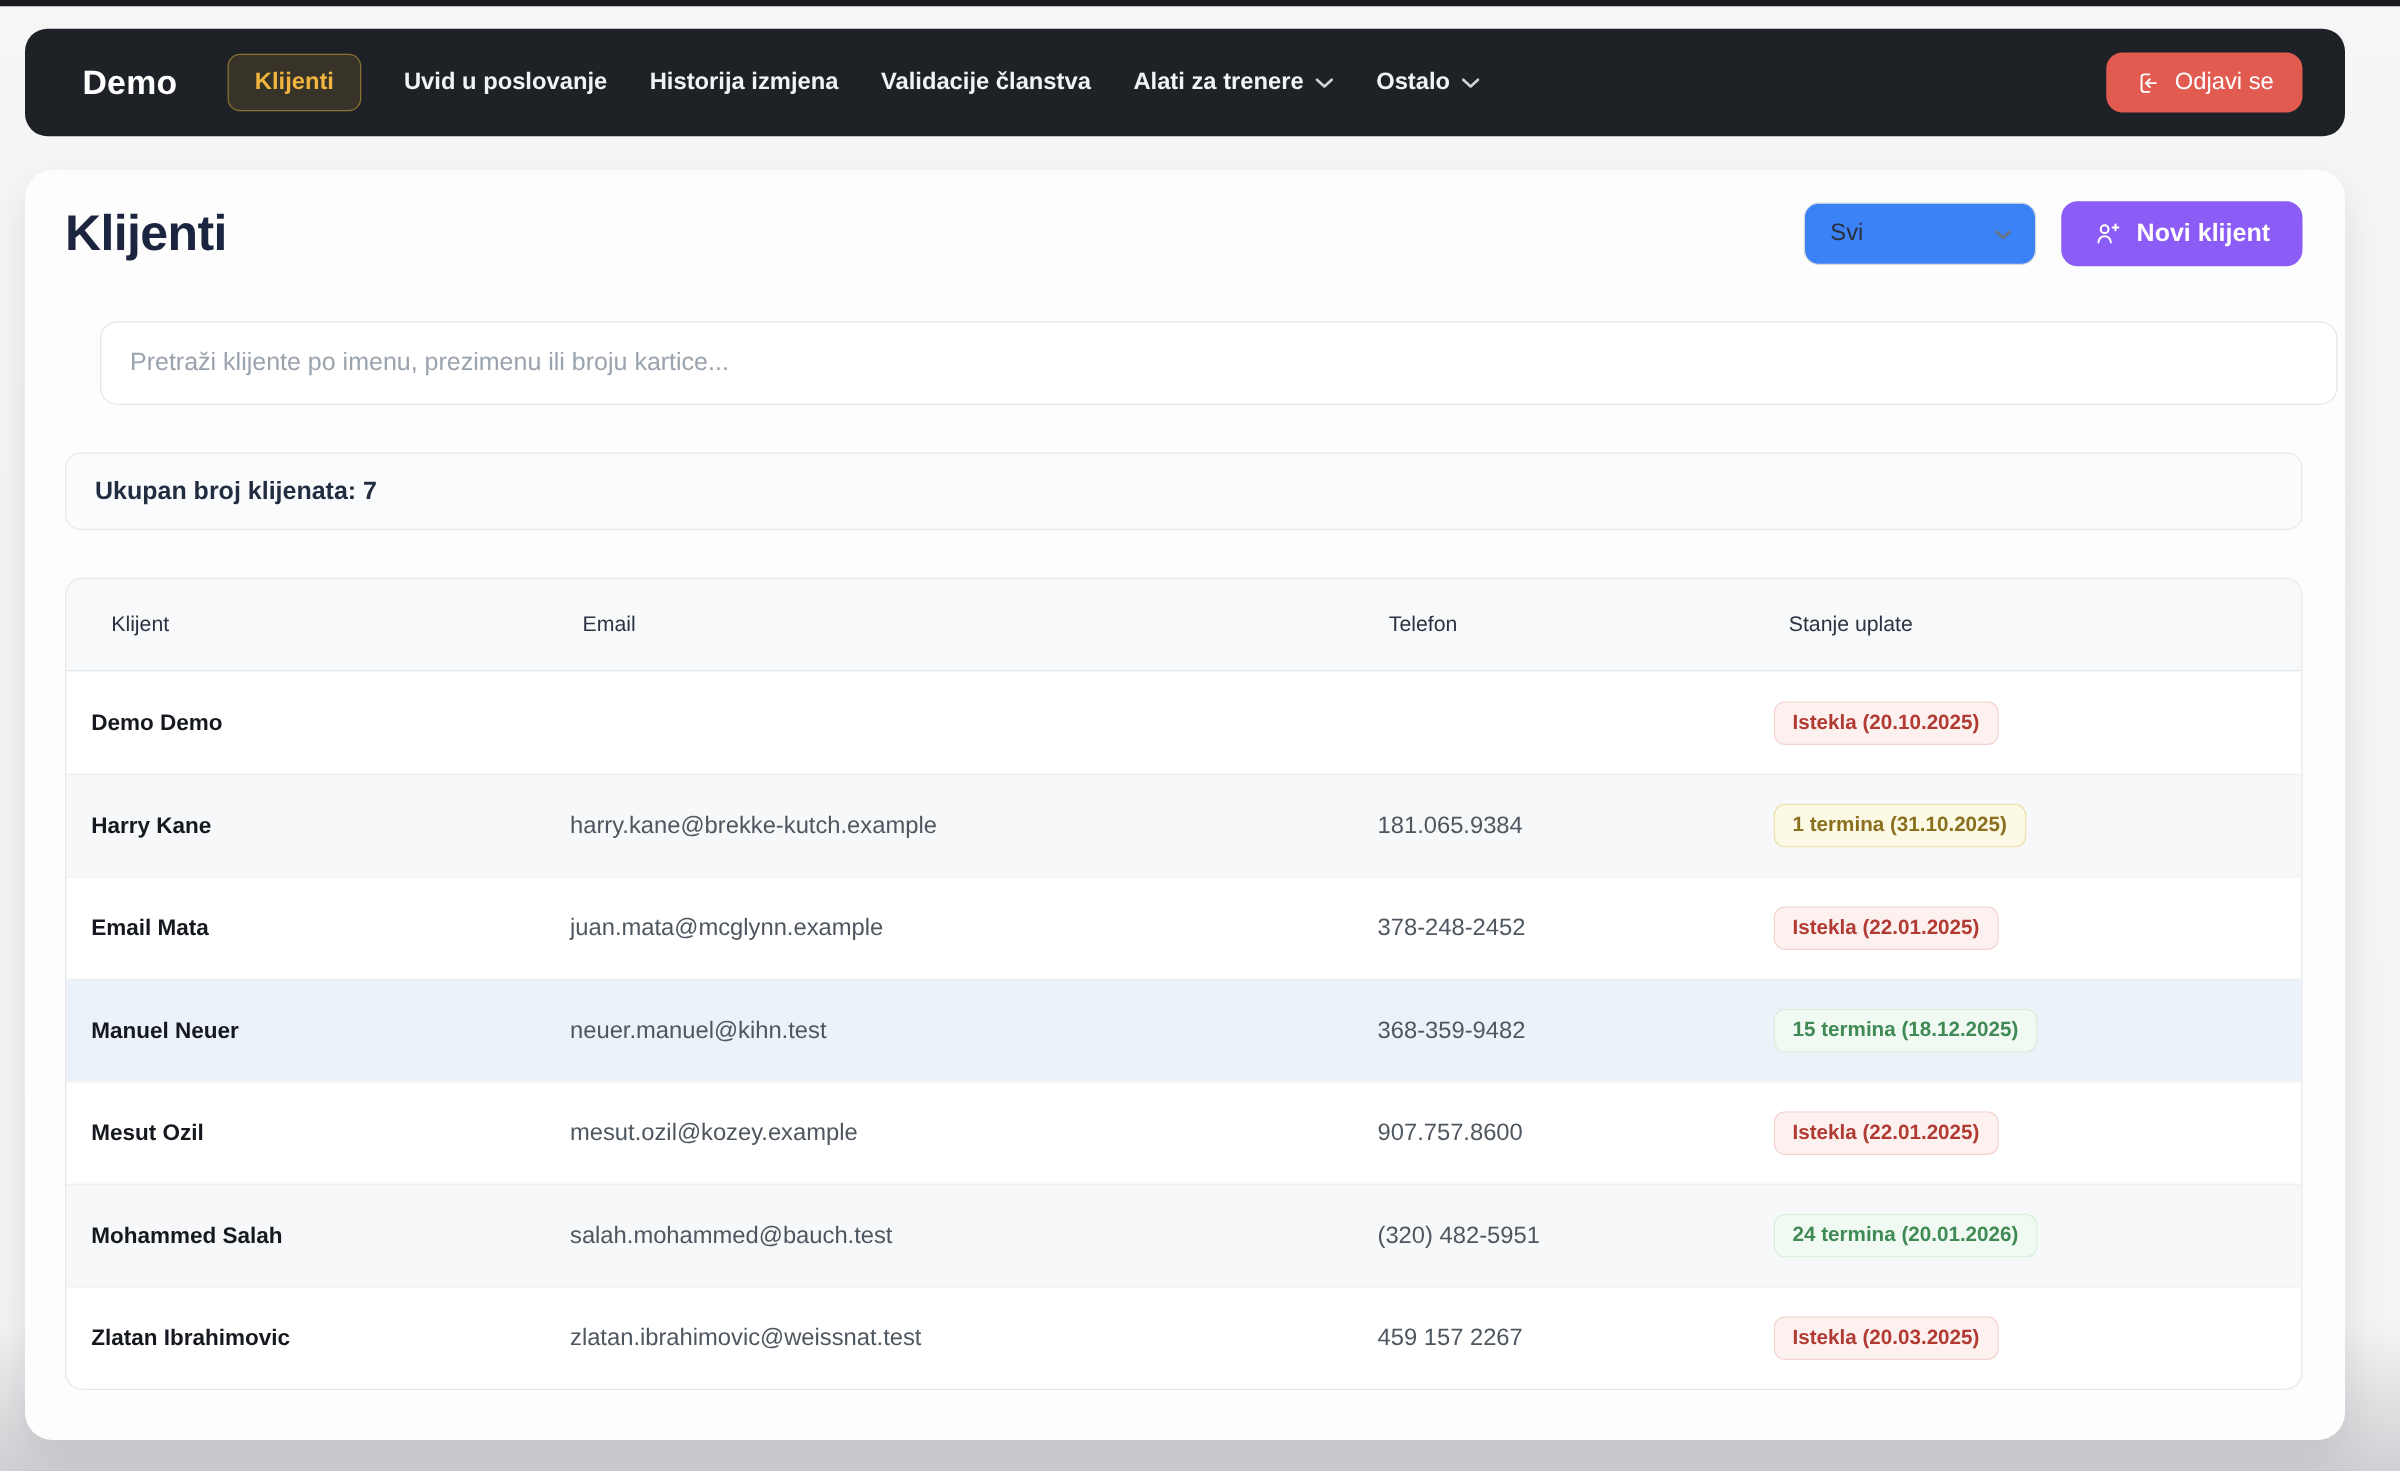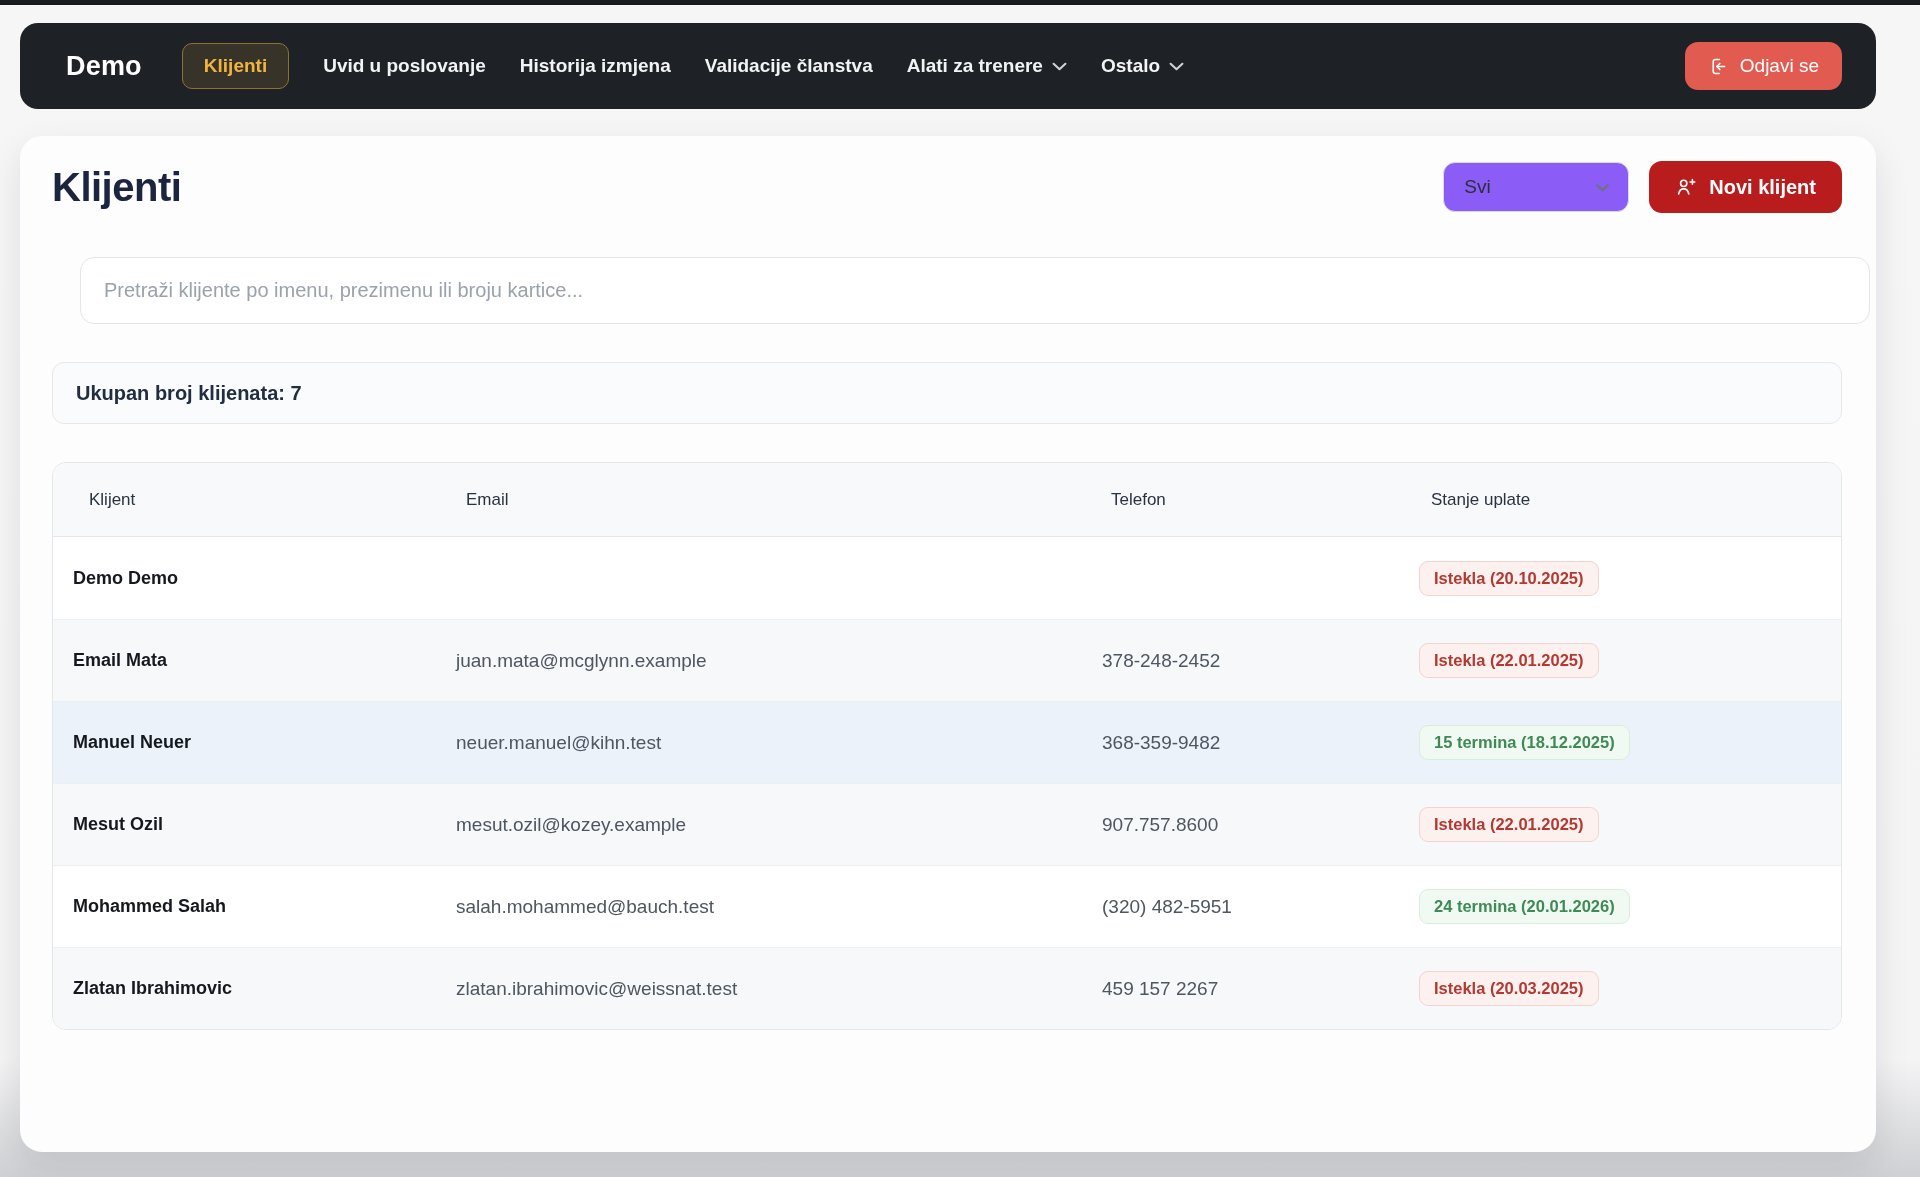--- a/index.html
+++ b/index.html
@@ -38,27 +38,27 @@
   .card {
     margin:27px 44px 0 20px; background:#fdfdfd; border-radius:22px;
     padding:25px 34px 39px 32px; height:1016px;
     box-shadow:0 14px 34px rgba(20,22,28,.10);
   }
   .card-head { display:flex; align-items:center; justify-content:space-between; }
   .page-title { margin:0; font-size:40px; font-weight:800; color:#1c2540; letter-spacing:-.5px; }
   .head-controls { display:flex; align-items:center; gap:20px; }
   .filter-select {
     width:186px; height:50px; border:1px solid #d8dbdf; border-radius:12px;
-    background:#8b5cf6; display:flex; align-items:center; justify-content:space-between;
+    background:#3b82f6; display:flex; align-items:center; justify-content:space-between;
     padding:0 18px 0 20px; font-size:19px; color:#2a2f38; cursor:pointer;
   }
   .filter-select .chev { stroke:#6b7280; }
   .new-client-btn {
     height:52px; display:flex; align-items:center; gap:12px;
-    background:#b91c1c; color:#fff; border:none; border-radius:13px;
+    background:#8b5cf6; color:#fff; border:none; border-radius:13px;
     padding:0 26px; font-size:20px; font-weight:700; cursor:pointer; font-family:inherit;
   }
   .new-client-btn svg { width:22px; height:22px; stroke:#fff; stroke-width:1.8; fill:none; stroke-linecap:round; stroke-linejoin:round; }
 
   .search-input {
     margin-top:44px; width:100%; height:67px; border:1px solid #e3e6e9;
     border-radius:14px; padding:0 23px; font-size:20px; color:#2a2f38;
     font-family:inherit; background:#fff; outline:none; display:block;margin-left:28px;
   }
   .search-input::placeholder { color:#9aa2ac; }
@@ -170,20 +170,26 @@
       <div class="cell h4">Stanje uplate</div>
     </div>
     <div>
         <div class="t-row">
           <div class="cell c-name">Demo Demo</div>
           <div class="cell c-email"></div>
           <div class="cell c-phone"></div>
           <div class="cell c-status"><span class="badge badge--expired">Istekla (20.10.2025)</span></div>
         </div>
         <div class="t-row">
+          <div class="cell c-name">Harry Kane</div>
+          <div class="cell c-email">harry.kane@brekke-kutch.example</div>
+          <div class="cell c-phone">181.065.9384</div>
+          <div class="cell c-status"><span class="badge badge--warning">1 termina (31.10.2025)</span></div>
+        </div>
+        <div class="t-row">
           <div class="cell c-name">Email Mata</div>
           <div class="cell c-email">juan.mata@mcglynn.example</div>
           <div class="cell c-phone">378-248-2452</div>
           <div class="cell c-status"><span class="badge badge--expired">Istekla (22.01.2025)</span></div>
         </div>
         <div class="t-row t-row--highlight">
           <div class="cell c-name">Manuel Neuer</div>
           <div class="cell c-email">neuer.manuel@kihn.test</div>
           <div class="cell c-phone">368-359-9482</div>
           <div class="cell c-status"><span class="badge badge--active">15 termina (18.12.2025)</span></div>

